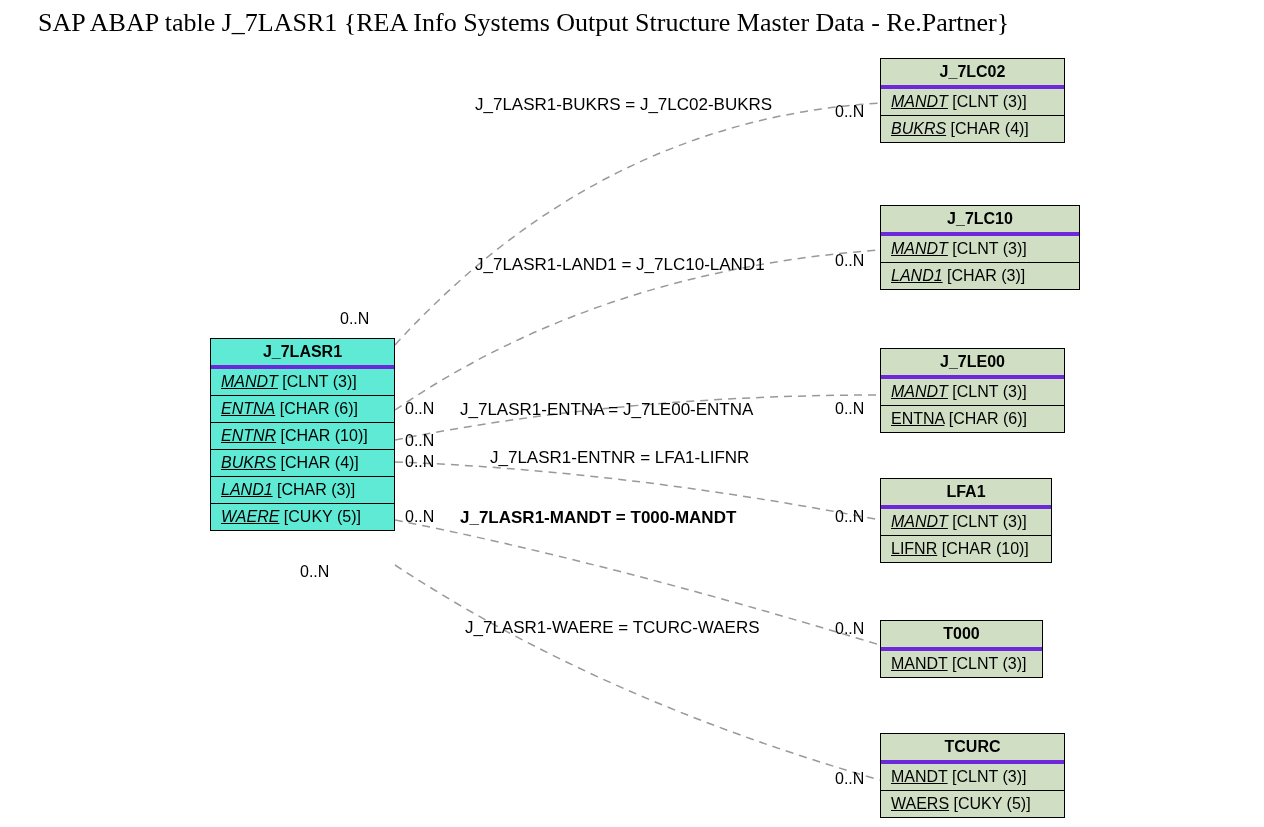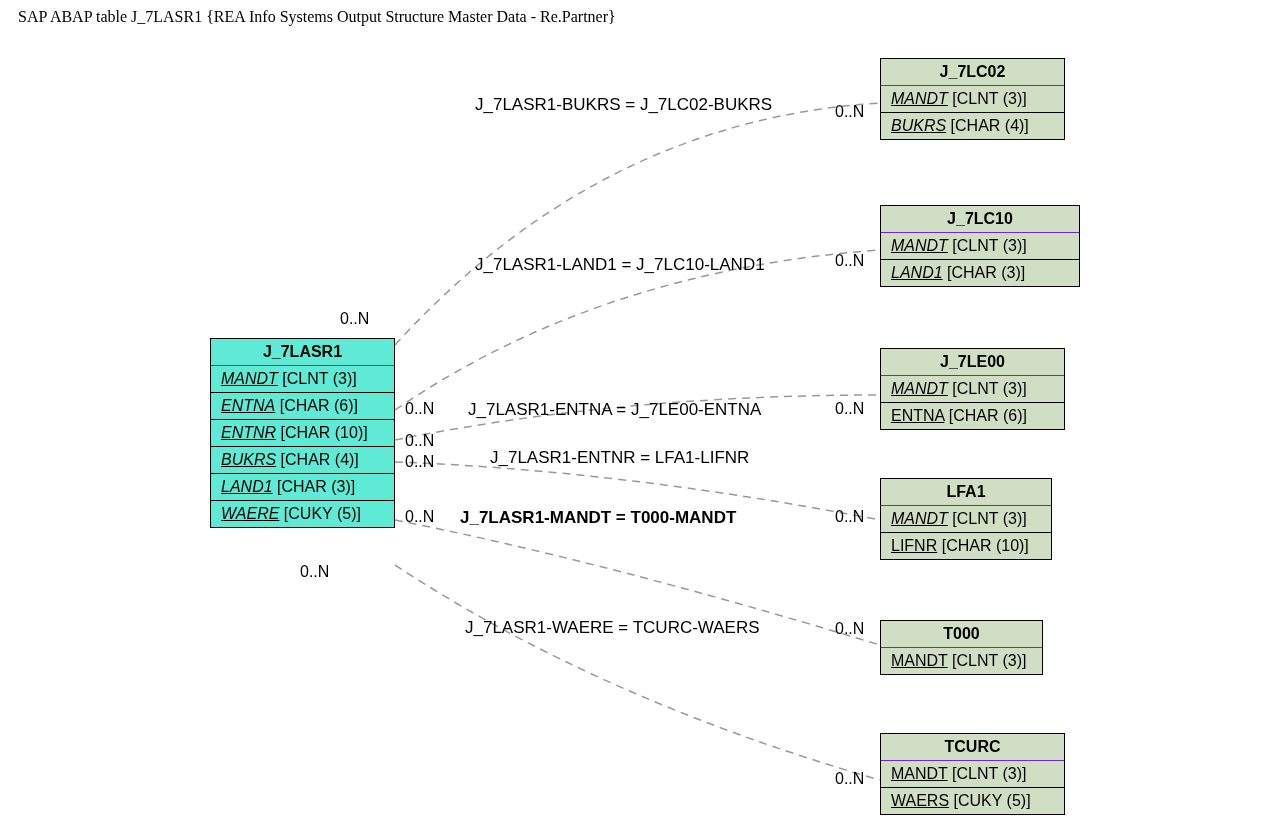--- a/index.html
+++ b/index.html
@@ -5,43 +5,44 @@
   body {
     margin: 0;
     padding: 0;
     font-family: Arial, Helvetica, sans-serif;
     background: #ffffff;
     width: 1264px;
     height: 827px;
     position: relative;
   }
   .title {
-    font-size: 16px;
+    font-size: 26px;
     font-family: "Times New Roman", serif;
     text-align: left;
     padding: 8px 0 0 18px;
+    margin-left: 20px;
   }
   .canvas {
     position: absolute;
     top: 0;
     left: 0;
     width: 1264px;
     height: 827px;
   }
   .entity {
     position: absolute;
     border: 1px solid #000;
     box-sizing: border-box;
     font-size: 16px;
   }
   .entity-header {
     font-weight: bold;
     text-align: center;
     padding: 4px 10px;
-    border-bottom: 1px solid #6d28d9;
+    border-bottom: 4px solid #6d28d9;
     white-space: nowrap;
   }
   .entity-row {
     padding: 4px 10px;
     border-bottom: 1px solid #000;
     white-space: nowrap;
   }
   .entity-row:last-child {
     border-bottom: none;
   }
@@ -134,21 +135,21 @@
   </div>
 
   <div class="entity rel-entity" style="left:880px; top:733px; width:185px;">
     <div class="entity-header">TCURC</div>
     <div class="entity-row"><span class="fld-plain">MANDT</span> <span>[CLNT (3)]</span></div>
     <div class="entity-row"><span class="fld-plain">WAERS</span> <span>[CUKY (5)]</span></div>
   </div>
 
   <div class="edge-label" style="left:475px; top:95px;">J_7LASR1-BUKRS = J_7LC02-BUKRS</div>
   <div class="edge-label" style="left:475px; top:255px;">J_7LASR1-LAND1 = J_7LC10-LAND1</div>
-  <div class="edge-label" style="left:460px; top:400px;margin-left:8px;">J_7LASR1-ENTNA = J_7LE00-ENTNA</div>
+  <div class="edge-label" style="left:460px; top:400px;">J_7LASR1-ENTNA = J_7LE00-ENTNA</div>
   <div class="edge-label" style="left:490px; top:448px;">J_7LASR1-ENTNR = LFA1-LIFNR</div>
   <div class="edge-label" style="left:460px; top:508px;font-weight:bold;">J_7LASR1-MANDT = T000-MANDT</div>
   <div class="edge-label" style="left:465px; top:618px;">J_7LASR1-WAERE = TCURC-WAERS</div>
 
   <div class="card" style="left:340px; top:310px;">0..N</div>
   <div class="card" style="left:405px; top:400px;">0..N</div>
   <div class="card" style="left:405px; top:432px;">0..N</div>
   <div class="card" style="left:405px; top:453px;">0..N</div>
   <div class="card" style="left:405px; top:508px;">0..N</div>
   <div class="card" style="left:300px; top:563px;">0..N</div>

